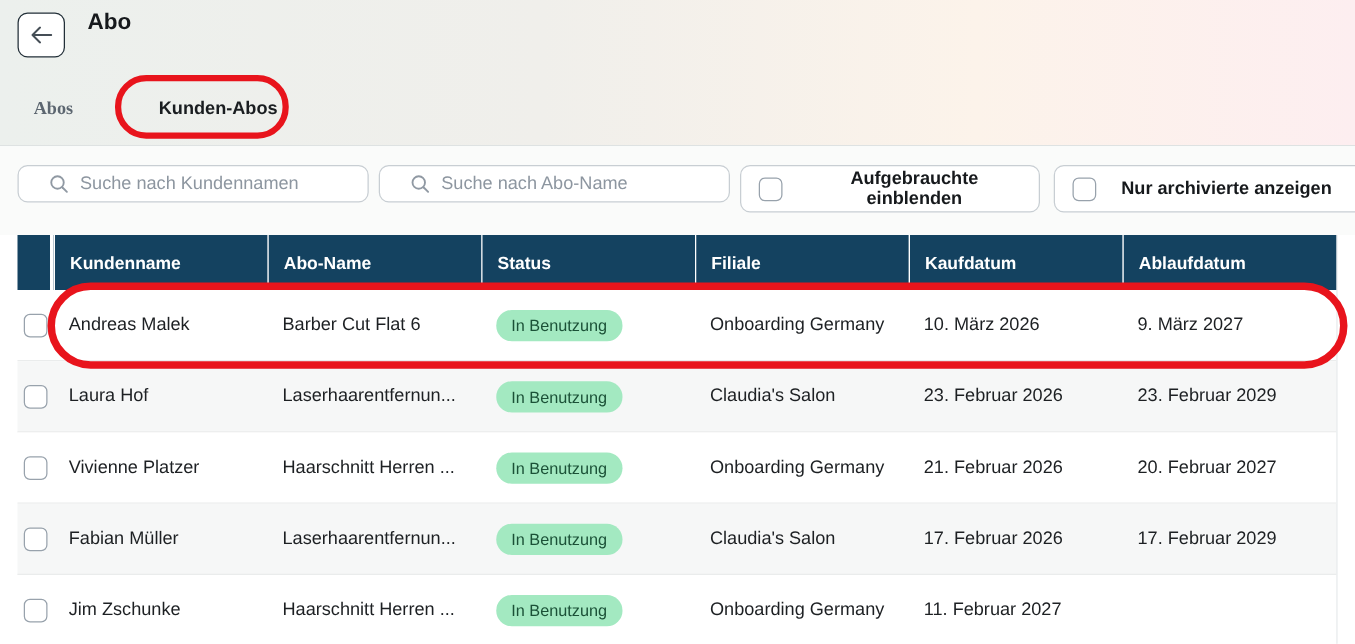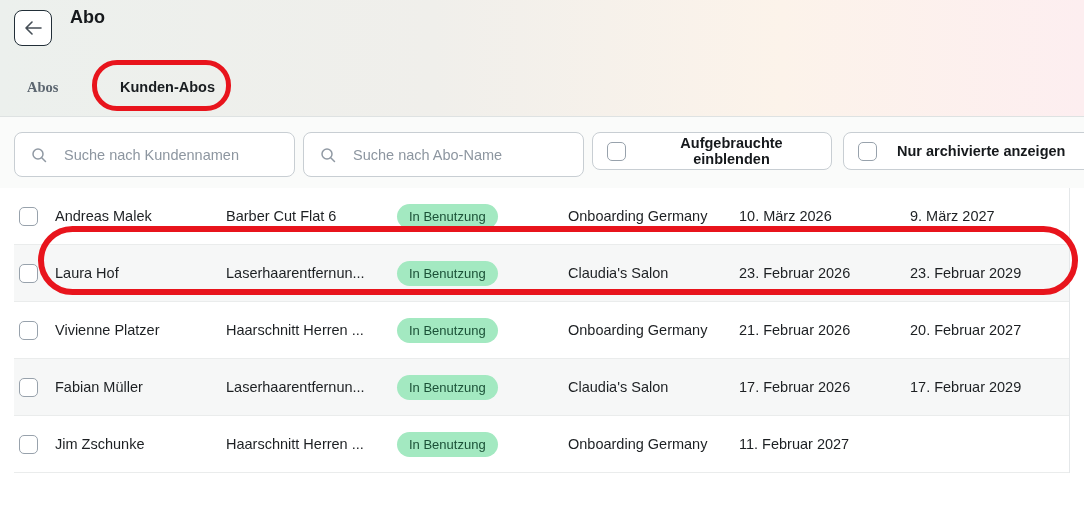--- a/index.html
+++ b/index.html
@@ -22,30 +22,30 @@
     display:flex; align-items:center; justify-content:center; cursor:pointer;
   }
   .back-btn svg{display:block;}
   .page-title{
     position:absolute; left:70px; top:7px; font-size:18px; font-weight:700; color:#16191c;
   }
   .tab{
     position:absolute; top:79px; font-size:14.5px; font-weight:600; cursor:pointer;
   }
   .tab-abos{left:27px; color:#5c6670;font-family:Liberation Serif, serif;}
-  .tab-kunden{left:120px; color:#191d20;}
+  .tab-kunden{left:127px; color:#191d20;}
 
   
   .filterbar{
     position:absolute; left:0; top:117px; width:1084px; height:71px; background:#fafbfa;
   }
   .search-box{
-    position:absolute; top:15px; height:45px; background:#fff;
+    position:absolute; top:15px; height:30px; background:#fff;
     border:1px solid var(--border); border-radius:8px;
-    display:flex; align-items:center; padding:0 16px; gap:17px;
+    display:flex; align-items:center; padding:0 24px; gap:9px;
   }
   .search-box svg{flex:0 0 auto;}
   .search-box input{
     border:none; outline:none; background:transparent; width:100%;
     font-family:"Liberation Sans", sans-serif; font-size:14.5px; color:var(--text);
   }
   .search-box input::placeholder{color:var(--muted);}
   .sb1{left:14px; width:281px;}
   .sb2{left:303px; width:281px;}
   .check-btn{
@@ -133,20 +133,29 @@
     <span class="checkbox"></span>
     <span>Aufgebrauchte einblenden</span>
   </button>
   <button class="check-btn cb2">
     <span class="checkbox"></span>
     <span>Nur archivierte anzeigen</span>
   </button>
 </div>
 
 <div class="table">
+  <div class="thead">
+    <div class="th th-checkbox"></div>
+  <div class="th">Kundenname</div>
+      <div class="th">Abo-Name</div>
+      <div class="th">Status</div>
+      <div class="th">Filiale</div>
+      <div class="th">Kaufdatum</div>
+      <div class="th">Ablaufdatum</div>
+    </div>
   <div>
       <div class="row">
         <div class="td td-checkbox">
           <span class="checkbox"></span>
         </div>
         <div class="td">Andreas Malek</div>
         <div class="td">Barber Cut Flat 6</div>
         <div class="td">
           <span class="badge">In Benutzung</span>
         </div>

